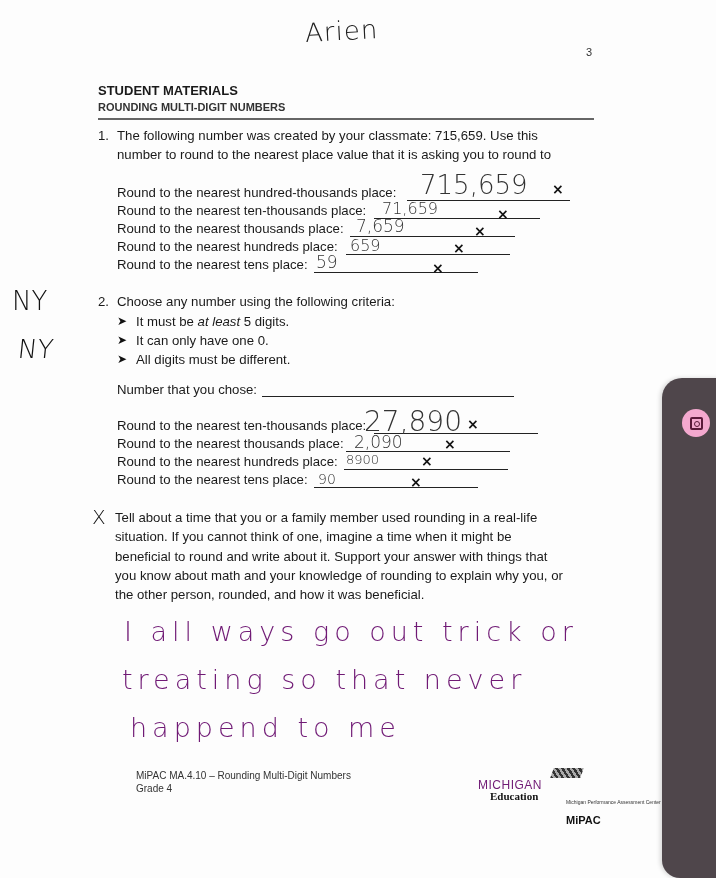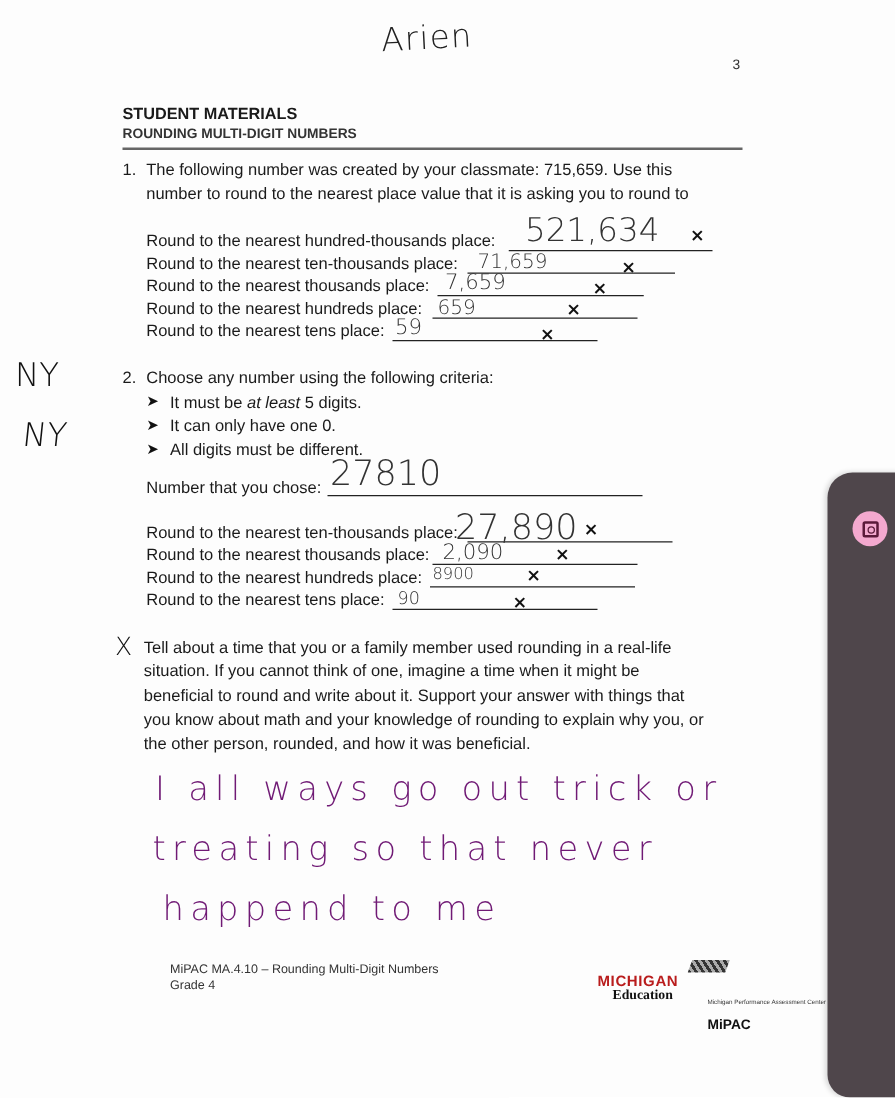--- a/index.html
+++ b/index.html
@@ -25,21 +25,21 @@
     .mark { position: absolute; font-family: "DejaVu Sans", sans-serif; font-size: 14px; color: #111; font-weight: bold; }
 
     .bullet { position: absolute; font-size: 12px; color: #111; }
 
     .margin-note { position: absolute; font-family: "DejaVu Sans", sans-serif; font-size: 26px; color: #111; font-weight: 300; }
 
     .response { position: absolute; font-family: "DejaVu Sans", sans-serif; font-size: 27px; color: #701a75; font-weight: 200; letter-spacing: 5px; white-space: nowrap; }
 
     .footer-text { position: absolute; left: 96px; font-size: 10px; color: #333; padding-left: 40px; }
 
-    .logo-mi { position: absolute; left: 478px; top: 778px; font-size: 12px; font-weight: bold; color: #b91c1c; letter-spacing: 0.5px; }
+    .logo-mi { position: absolute; left: 478px; top: 778px; font-size: 12px; font-weight: normal; color: #701a75; letter-spacing: 0.5px; }
     .logo-edu { position: absolute; left: 490px; top: 790px; font-family: "Liberation Serif", serif; font-size: 11px; font-weight: bold; color: #111; }
     .logo-mipac { position: absolute; left: 566px; top: 786px; font-size: 11px; font-weight: bold; color: #111; margin-top: 28px; }
     .logo-cap { position: absolute; left: 552px; top: 768px; width: 30px; height: 10px; background: repeating-linear-gradient(45deg, #333 0 2px, #aaa 2px 4px); transform: skewX(-20deg); }
     .logo-sub { position: absolute; left: 566px; top: 799px; font-size: 5px; color: #333; }
 
     .side-panel { position: absolute; left: 662px; top: 378px; width: 60px; height: 500px; background: #4f464b; border-radius: 20px 0 0 18px; box-shadow: -2px 0 4px rgba(0,0,0,0.15); }
     .side-btn { position: absolute; left: 682px; top: 409px; width: 28px; height: 28px; border-radius: 50%; background: #f4a9cf; display: flex; align-items: center; justify-content: center; cursor: pointer; }
     .side-btn .icon-box { width: 13px; height: 13px; border: 2px solid #5b1a3a; border-radius: 2px; position: relative; }
     .side-btn .icon-box::after { content: ""; position: absolute; left: 2.5px; top: 2.5px; width: 4px; height: 4px; border: 1.5px solid #5b1a3a; border-radius: 50%; }
   </style>
@@ -54,21 +54,21 @@
   <div class="header-title">STUDENT MATERIALS</div>
   <div class="header-sub">ROUNDING MULTI-DIGIT NUMBERS</div>
   <div class="header-rule"></div>
 
   <div class="num" style="left:98px;top:128px;">1.</div>
   <div class="text" style="left:117px;top:127px;">The following number was created by your classmate: 715,659. Use this</div>
   <div class="text" style="left:117px;top:146px;">number to round to the nearest place value that it is asking you to round to</div>
 
   <div class="text" style="left:117px;top:184px;">Round to the nearest hundred-thousands place:</div>
   <div class="blank" style="left:407px;top:200px;width:163px;"></div>
-  <div class="ans" style="left:420px;top:170px;font-size:26px;">521,634</div>
+  <div class="ans" style="left:420px;top:170px;font-size:26px;">715,659</div>
   <div class="mark" style="left:552px;top:181px;">×</div>
 
   <div class="text" style="left:117px;top:202px;">Round to the nearest ten-thousands place:</div>
   <div class="blank" style="left:374px;top:218px;width:166px;"></div>
   <div class="ans" style="left:382px;top:199px;font-size:16px;">71,659</div>
   <div class="mark" style="left:497px;top:206px;">×</div>
 
   <div class="text" style="left:117px;top:220px;">Round to the nearest thousands place:</div>
   <div class="blank" style="left:350px;top:236px;width:165px;"></div>
   <div class="ans" style="left:356px;top:216px;font-size:17px;">7,659</div>
@@ -94,21 +94,20 @@
   <div class="text" style="left:136px;top:313px;"><span>It must be </span><em>at least</em><span> 5 digits.</span></div>
 
   <div class="bullet" style="left:117px;top:333px;">➤</div>
   <div class="text" style="left:136px;top:332px;">It can only have one 0.</div>
 
   <div class="bullet" style="left:117px;top:352px;">➤</div>
   <div class="text" style="left:136px;top:351px;">All digits must be different.</div>
 
   <div class="text" style="left:117px;top:381px;">Number that you chose:</div>
   <div class="blank" style="left:262px;top:396px;width:252px;"></div>
-  <div class="ans" style="left:264px;top:362px;font-size:28px;">27810</div>
 
   <div class="text" style="left:117px;top:417px;">Round to the nearest ten-thousands place:</div>
   <div class="blank" style="left:374px;top:433px;width:164px;"></div>
   <div class="ans" style="left:364px;top:405px;font-size:28px;">27,890</div>
   <div class="mark" style="left:467px;top:416px;">×</div>
 
   <div class="text" style="left:117px;top:435px;">Round to the nearest thousands place:</div>
   <div class="blank" style="left:346px;top:451px;width:164px;"></div>
   <div class="ans" style="left:354px;top:432px;font-size:17px;">2,090</div>
   <div class="mark" style="left:444px;top:436px;">×</div>

